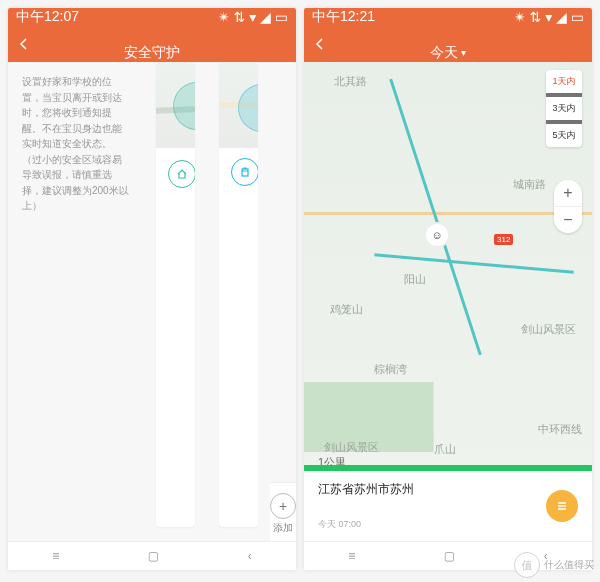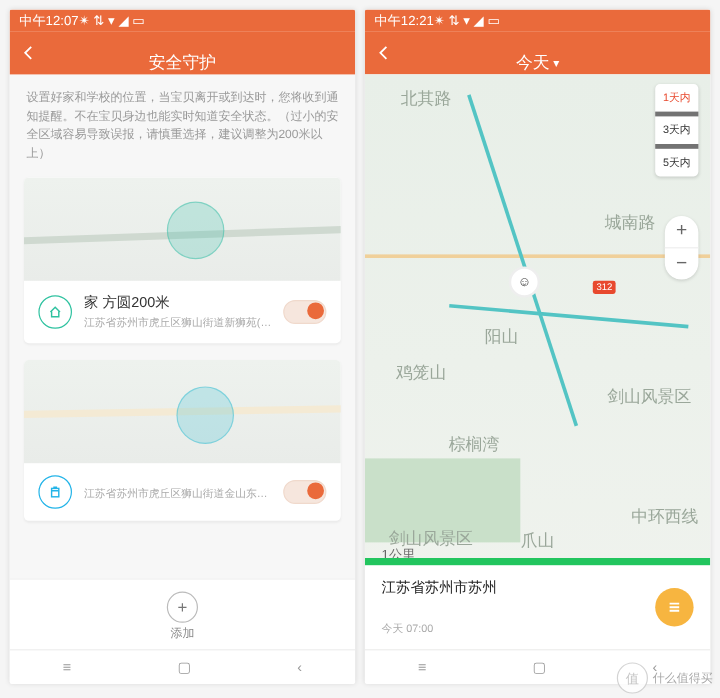--- a/index.html
+++ b/index.html
@@ -1,24 +1,24 @@
 <!DOCTYPE html>
 <html><head>
 <meta charset="utf-8">
 <style>
   body{margin:0;background:#f5f5f5;font-family:-apple-system,"PingFang SC","Helvetica Neue",Arial,sans-serif;width:600px;height:582px;overflow:hidden;position:relative;font-size:12px;color:#333}
   .wrap{display:flex;gap:8px;padding:8px;box-sizing:border-box}
   .phone{width:288px;height:562px;background:#fff;box-shadow:0 0 4px rgba(0,0,0,.1);display:flex;flex-direction:column;position:relative;overflow:hidden;border-radius:2px}
-  .status{height:18px;background:#ea6a3b;color:#fff;font-size:11px;display:flex;align-items:center;padding:0 8px}
+  .status{height:18px;background:#ea6a3b;color:#fff;font-size:14px;display:flex;align-items:center;justify-content:space-between;padding:0 8px}
   .header{height:36px;background:#ea6a3b;color:#fff;display:flex;align-items:flex-end;justify-content:center;position:relative}
   .hdr-title{font-size:14px}
   .back{position:absolute;left:8px;top:10px;width:16px;height:16px;display:flex;align-items:center;justify-content:center}
   .back svg{stroke:#fff}
   .chev{position:relative;top:-1px;margin-left:3px;font-size:10px}
-  .body1{flex:1;background:#f7f7f7;overflow:hidden;display:flex;flex-direction:column}
+  .body1{flex:1;background:#f7f7f7;overflow:hidden;display:flex;}
   .desc{font-size:10px;color:#999;padding:12px 14px;line-height:1.55}
   .card{margin:0 12px 14px;background:#fff;border-radius:4px;overflow:hidden;box-shadow:0 1px 2px rgba(0,0,0,.05)}
   .mapimg{height:86px;background:linear-gradient(180deg,#eef2ee 0%,#e9ece9 100%);position:relative;overflow:hidden}
   .mapimg::before,.mapimg::after{content:"";position:absolute}
   .mapimg.m1::before{left:-10%;right:-10%;top:45px;height:6px;background:#cfd9d0;transform:rotate(-2deg)}
   .mapimg.m1::after{left:45%;top:20px;width:46px;height:46px;border-radius:50%;background:rgba(61,192,170,.25);border:1px solid rgba(61,192,170,.5)}
   .mapimg.m2::before{left:-10%;right:-10%;top:40px;height:6px;background:#f4ead4;transform:rotate(-1deg)}
   .mapimg.m2::after{left:48%;top:22px;width:46px;height:46px;border-radius:50%;background:rgba(61,192,211,.25);border:1px solid rgba(61,192,211,.5)}
   .row{display:flex;align-items:center;padding:10px 12px;gap:10px}
   .ic{width:26px;height:26px;border-radius:50%;border:1.5px solid;display:flex;align-items:center;justify-content:center;flex:0 0 auto}
@@ -35,21 +35,21 @@
   .navbar{height:28px;border-top:1px solid #eee;display:flex;align-items:center;justify-content:space-around;color:#999;background:#fff}
   
   .body2{flex:1;position:relative;background:#eef0ec;overflow:hidden}
   .bigmap{position:absolute;inset:0;background:
      linear-gradient(#f0d09a,#f0d09a) 0 150px/100% 3px no-repeat,
      linear-gradient(#c9e0c9,#c9e0c9) 0 320px/45% 70px no-repeat,
      linear-gradient(#e8efe8,#f0f3ee)}
   .road{position:absolute;background:#53c4c4}
   .road.r1{left:130px;top:10px;width:3px;height:290px;transform:rotate(-18deg)}
   .road.r2{left:70px;top:200px;width:200px;height:3px;transform:rotate(5deg)}
-  .mlabel{position:absolute;font-size:14px;color:#9aa79a}
+  .mlabel{position:absolute;font-size:11px;color:#9aa79a}
   .pill{position:absolute;right:10px;top:8px;width:36px;background:#fff;border-radius:4px;box-shadow:0 1px 3px rgba(0,0,0,.15);font-size:9px;text-align:center}
   .pill div{padding:5px 0;border-bottom:4px solid #737373}
   .pill div:last-child{border:0}
   .pill .active{color:#e8492e}
   .zoom{position:absolute;right:10px;top:118px;width:28px;background:#fff;border-radius:14px;box-shadow:0 1px 3px rgba(0,0,0,.15);text-align:center}
   .zoom div{height:26px;line-height:26px;font-size:16px;color:#666}
   .zoom div:first-child{border-bottom:1px solid #eee}
   .marker{position:absolute;left:120px;top:160px;width:22px;height:22px;border-radius:50%;background:#fff;border:2px solid #eee;display:flex;align-items:center;justify-content:center;font-size:11px}
   .badge{position:absolute;left:190px;top:172px;background:#e8492e;color:#fff;font-size:8px;padding:1px 3px;border-radius:2px}
   .scale{position:absolute;left:14px;bottom:64px;font-size:11px;color:#666}

